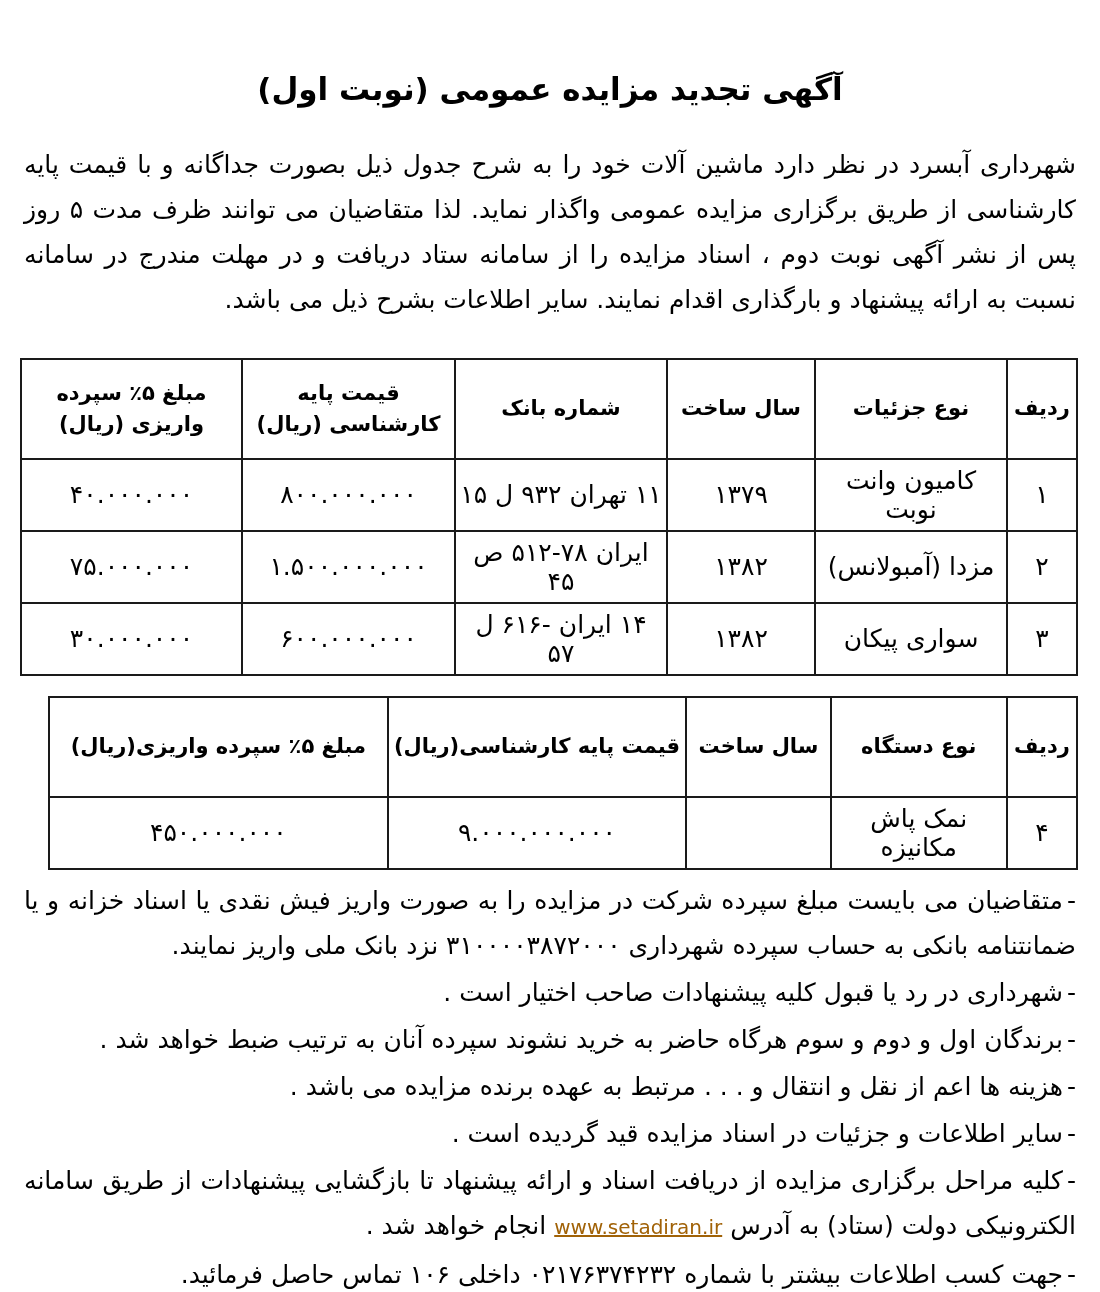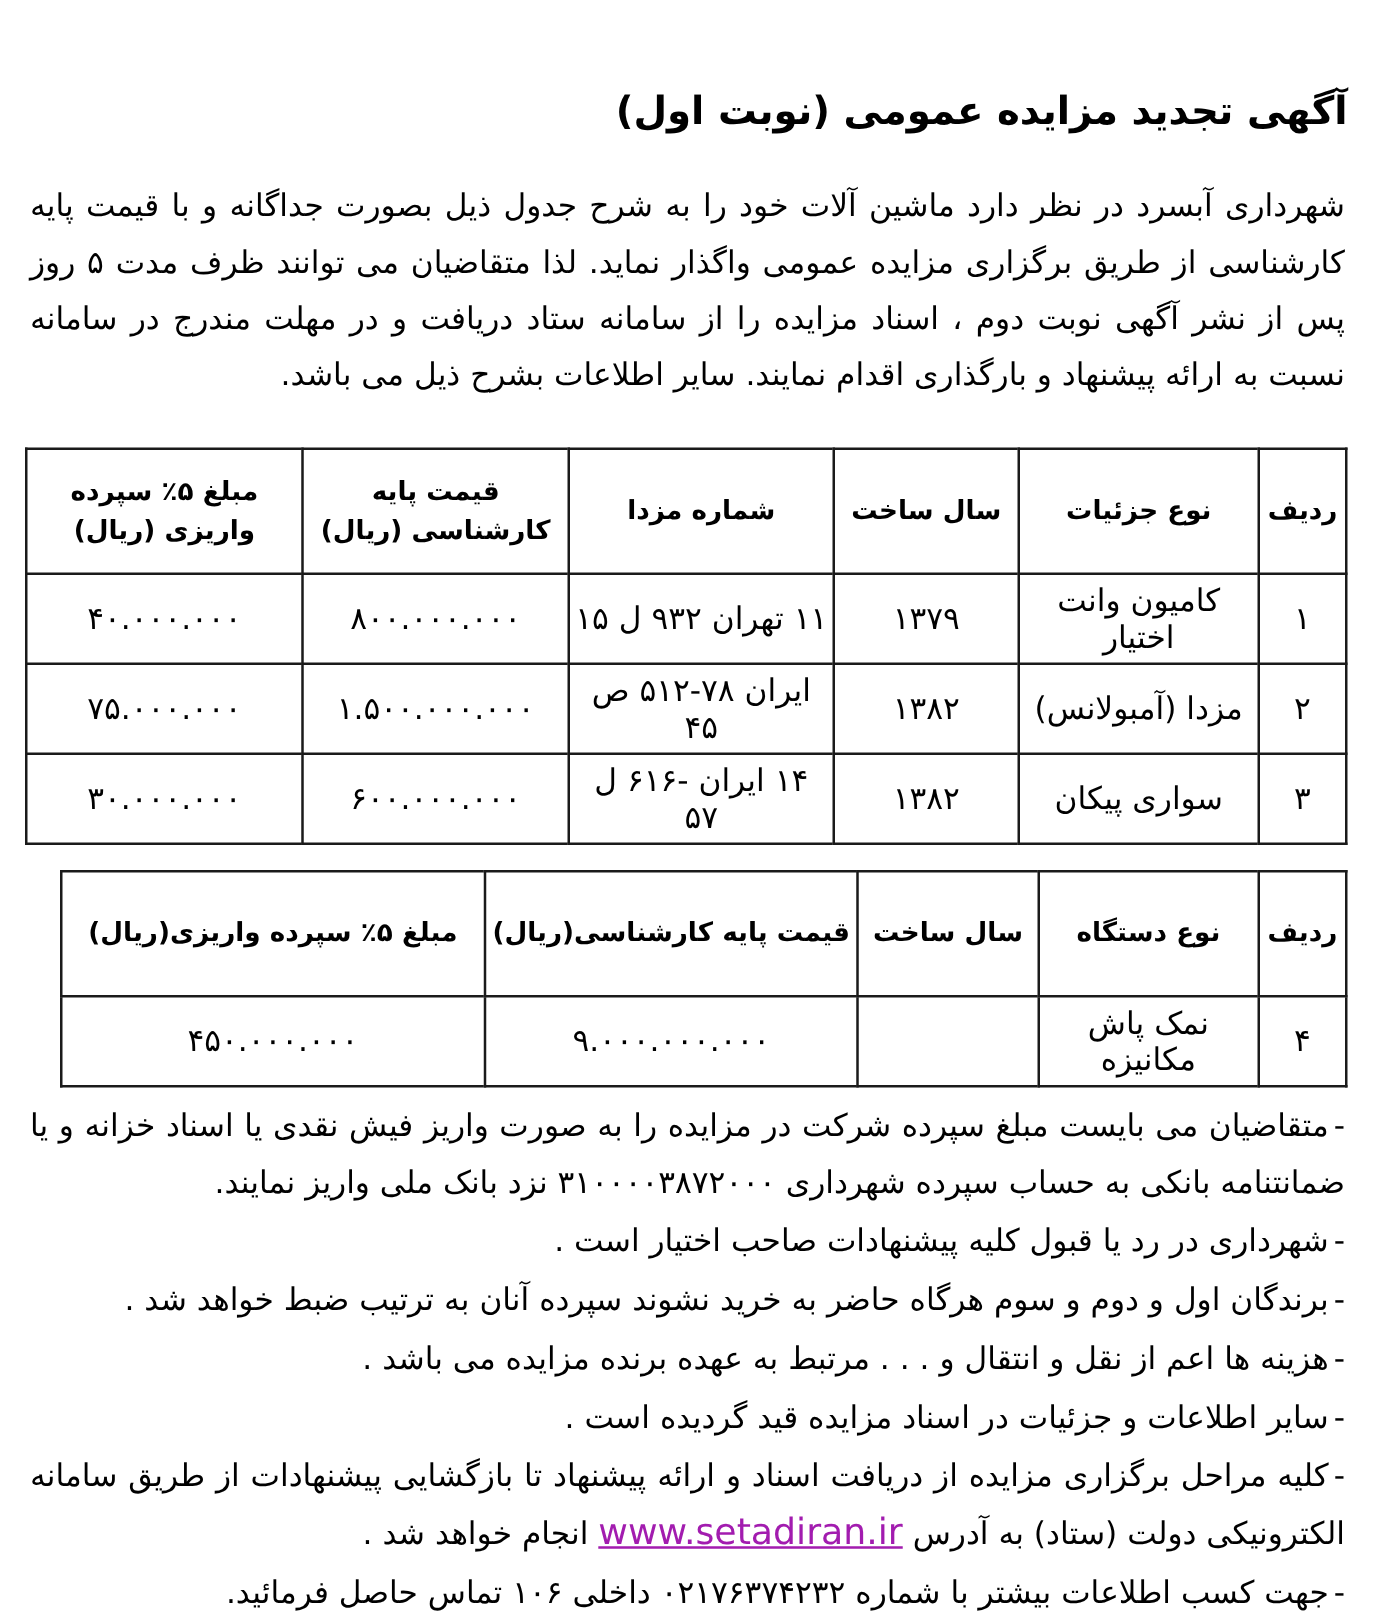--- a/index.html
+++ b/index.html
@@ -19,21 +19,21 @@
   .page {
     position: relative;
     width: 1100px;
     height: 1292px;
     box-sizing: border-box;
     padding: 0 22px;
   }
 
   
   .doc-title {
-    text-align: right;
+    text-align: center;
     font-size: 31px;
     font-weight: bold;
     letter-spacing: 0px;
     padding-top: 48px;
     padding-bottom: 6px;
     line-height: 1.35;
   }
 
   
   .intro {
@@ -105,26 +105,26 @@
   }
   .note.right-single {
     text-align: center;
     text-align-last: right;
   }
   .note-dash { margin-left: 4px; }
 
   .acct-no { letter-spacing: 1px; }
 
   .url-link {
-    color: #a21caf;
+    color: #a16207;
     direction: ltr;
     unicode-bidi: embed;
     display: inline-block;
     font-family: "DejaVu Sans", "Liberation Sans", sans-serif;
-    font-size: 29px;
+    font-size: 20px;
   }
 
   
   .signature {
     margin-top: 64px;
     text-align: center;
     font-weight: bold;
     font-size: 26px;
     line-height: 48px;
     padding-right: 0px;
@@ -149,29 +149,29 @@
         <col class="t1-c-year">
         <col class="t1-c-plate">
         <col class="t1-c-price">
         <col class="t1-c-dep">
       </colgroup>
       <thead>
         <tr>
           <th>ردیف</th>
           <th>نوع جزئیات</th>
           <th>سال ساخت</th>
-          <th>شماره مزدا</th>
+          <th>شماره بانک</th>
           <th>قیمت پایه کارشناسی (ریال)</th>
           <th>مبلغ ۵٪ سپرده واریزی (ریال)</th>
         </tr>
       </thead>
       <tbody>
         <tr>
           <td>۱</td>
-          <td>کامیون وانت اختیار</td>
+          <td>کامیون وانت نوبت</td>
           <td>۱۳۷۹</td>
           <td>۱۱ تهران ۹۳۲ ل ۱۵</td>
           <td>۸۰۰.۰۰۰.۰۰۰</td>
           <td>۴۰.۰۰۰.۰۰۰</td>
         </tr>
         <tr>
           <td>۲</td>
           <td>مزدا (آمبولانس)</td>
           <td>۱۳۸۲</td>
           <td>ایران ۷۸-۵۱۲ ص ۴۵</td>

